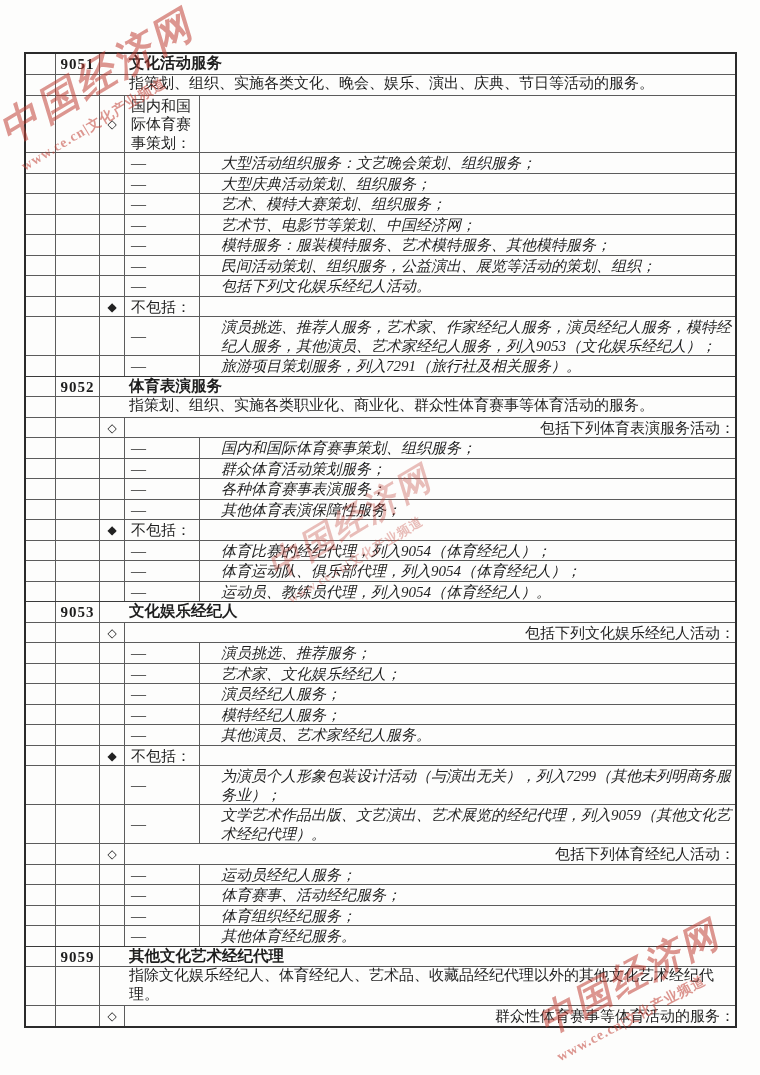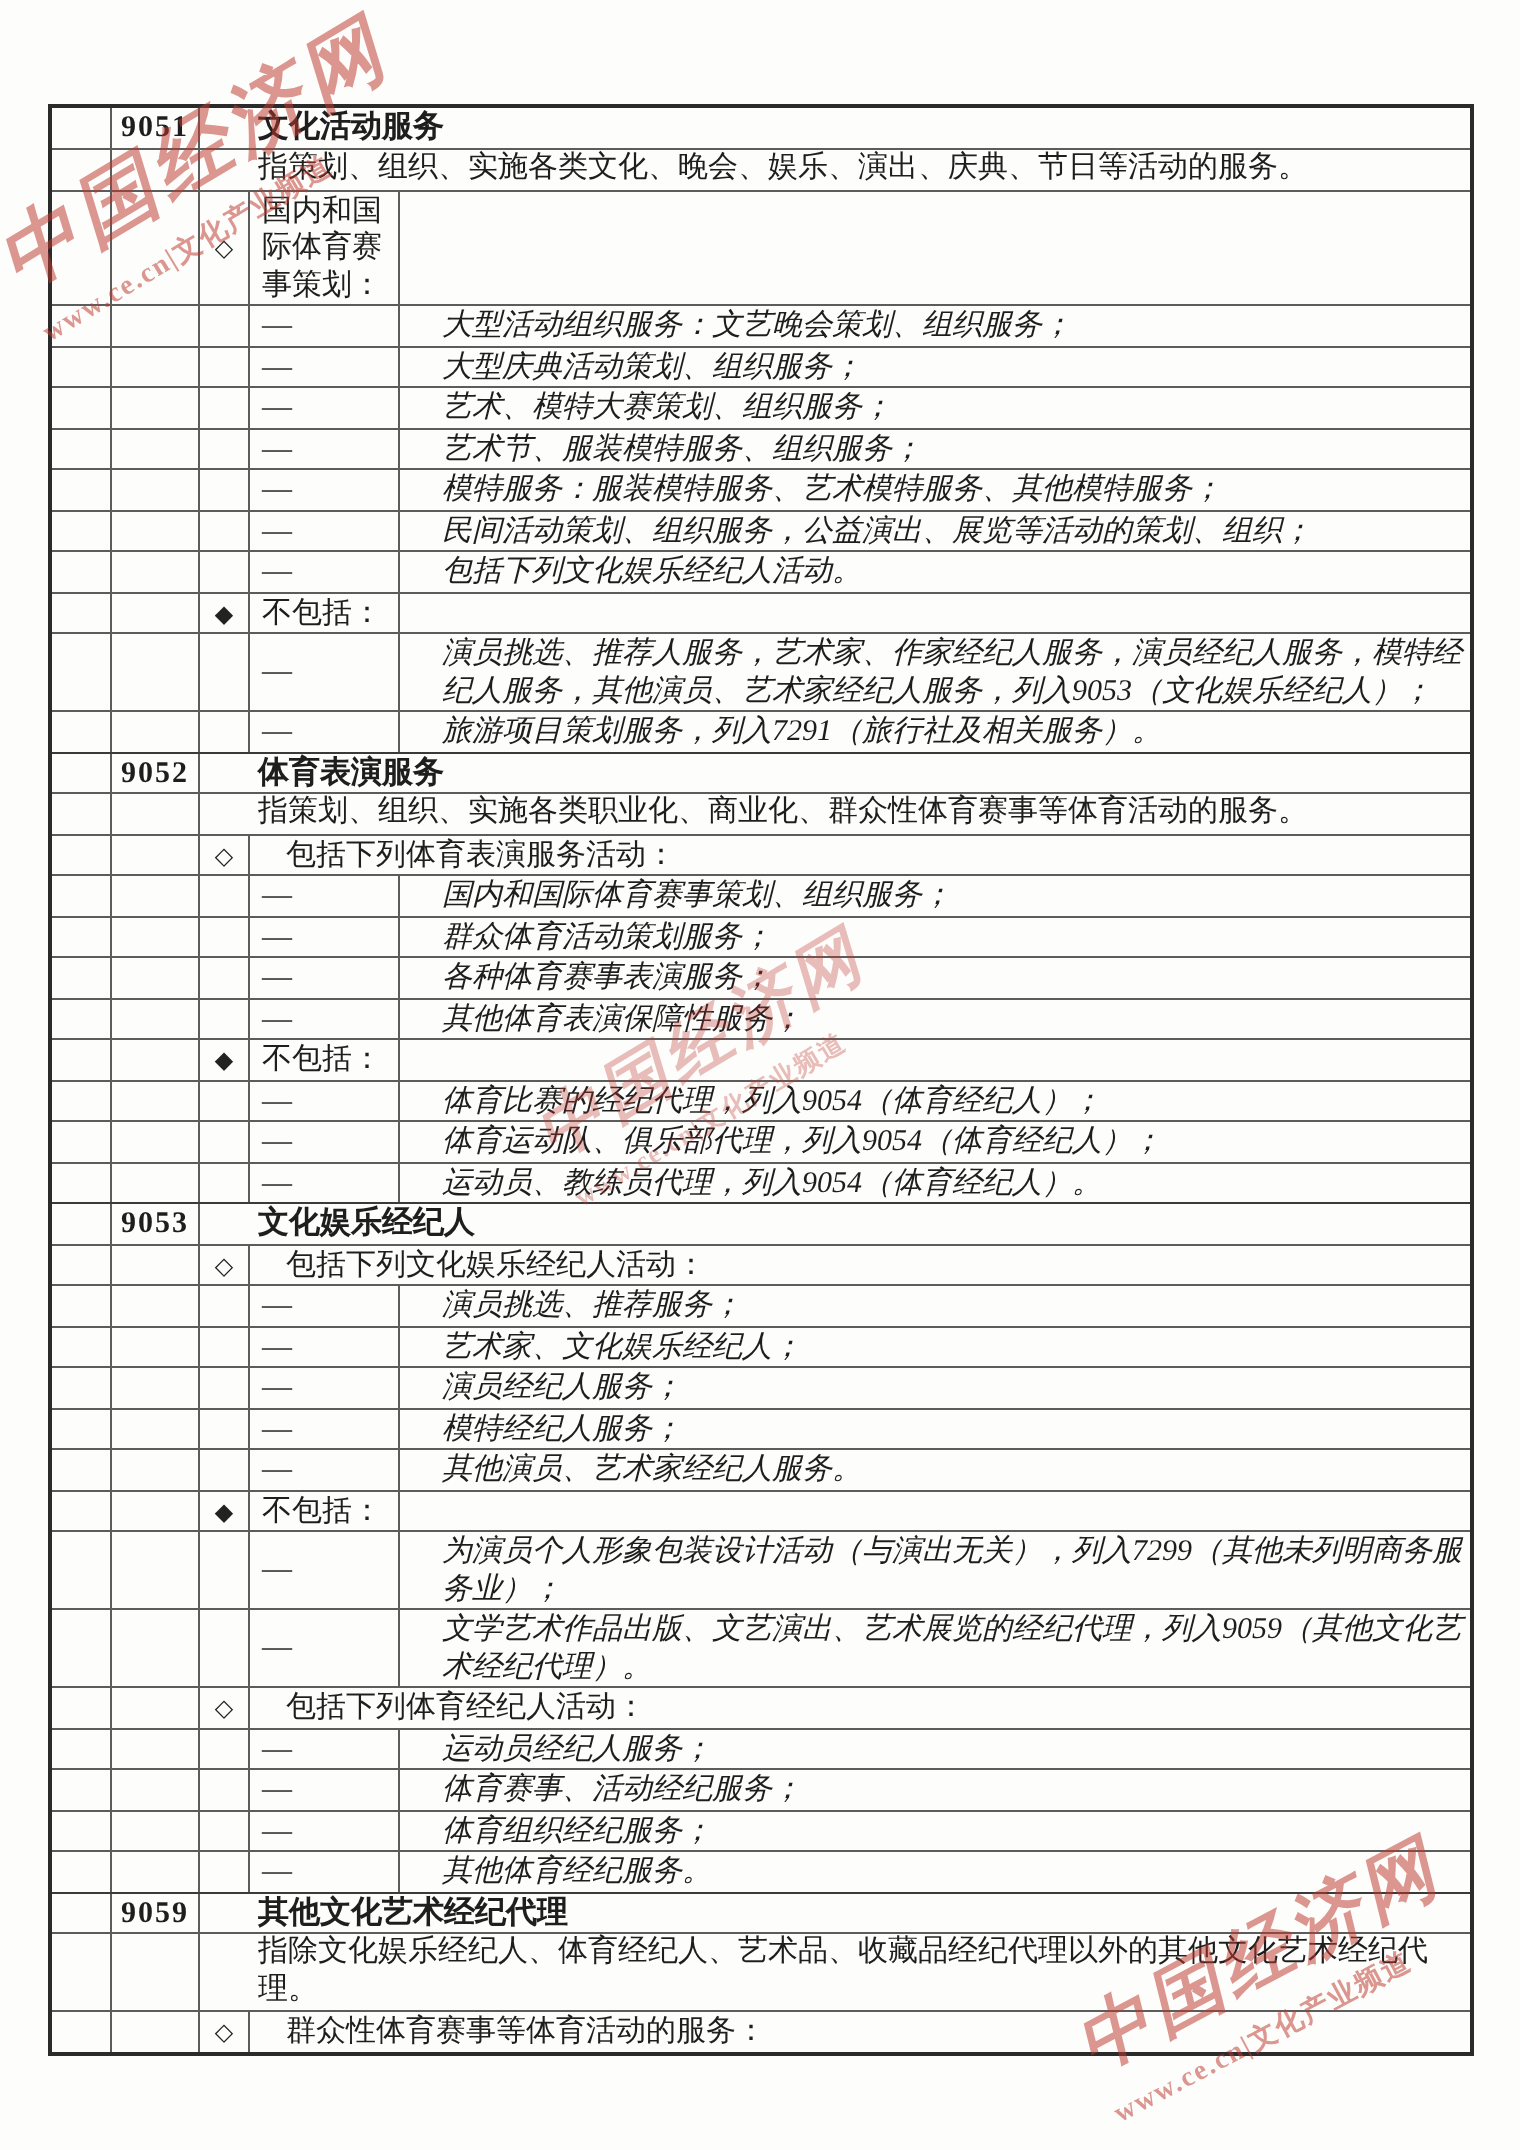--- a/index.html
+++ b/index.html
@@ -28,21 +28,21 @@
     word-break:break-all;
     padding-top:1px;
   }
   .cell:first-child{border-left:none;}
   .ca{width:29px;flex:none;}
   .cb{width:44px;flex:none;text-align:center;}
   .cc{width:25px;flex:none;display:flex;align-items:center;justify-content:center;}
   .cd{width:75px;flex:none;padding-left:6px;}
   .ce{flex:1;padding-left:21px;font-style:italic;}
   .cde{flex:1;padding-left:29px;font-family:Liberation Mono, monospace;}   
-  .cde2{flex:1;padding-left:18px;}   
+  .cde2{flex:1;padding-left:1px;text-align:right;}   
   .code{font-weight:bold;letter-spacing:1px;}
   .ttl{font-weight:bold;font-size:15.5px;}
   .sym{font-size:12px;color:#222;}
   .dash{display:flex;align-items:center;}
   
   .wm{
     position:absolute;z-index:9;pointer-events:none;
     color:#bf392e;font-weight:bold;white-space:nowrap;
     transform-origin:center;
     font-family:"Liberation Serif","DejaVu Serif",serif;
@@ -98,21 +98,21 @@
         <div class="cell cb"></div>
         <div class="cell cc"></div>
         <div class="cell cd dash">—</div>
         <div class="cell ce">艺术、模特大赛策划、组织服务；</div>
       </div>
       <div class="row t-item">
         <div class="cell ca"></div>
         <div class="cell cb"></div>
         <div class="cell cc"></div>
         <div class="cell cd dash">—</div>
-        <div class="cell ce">艺术节、服装模特服务、组织服务；</div>
+        <div class="cell ce">艺术节、电影节等策划、中国经济网；</div>
       </div>
       <div class="row t-item">
         <div class="cell ca"></div>
         <div class="cell cb"></div>
         <div class="cell cc"></div>
         <div class="cell cd dash">—</div>
         <div class="cell ce">模特服务：服装模特服务、艺术模特服务、其他模特服务；</div>
       </div>
       <div class="row t-item">
         <div class="cell ca"></div>

